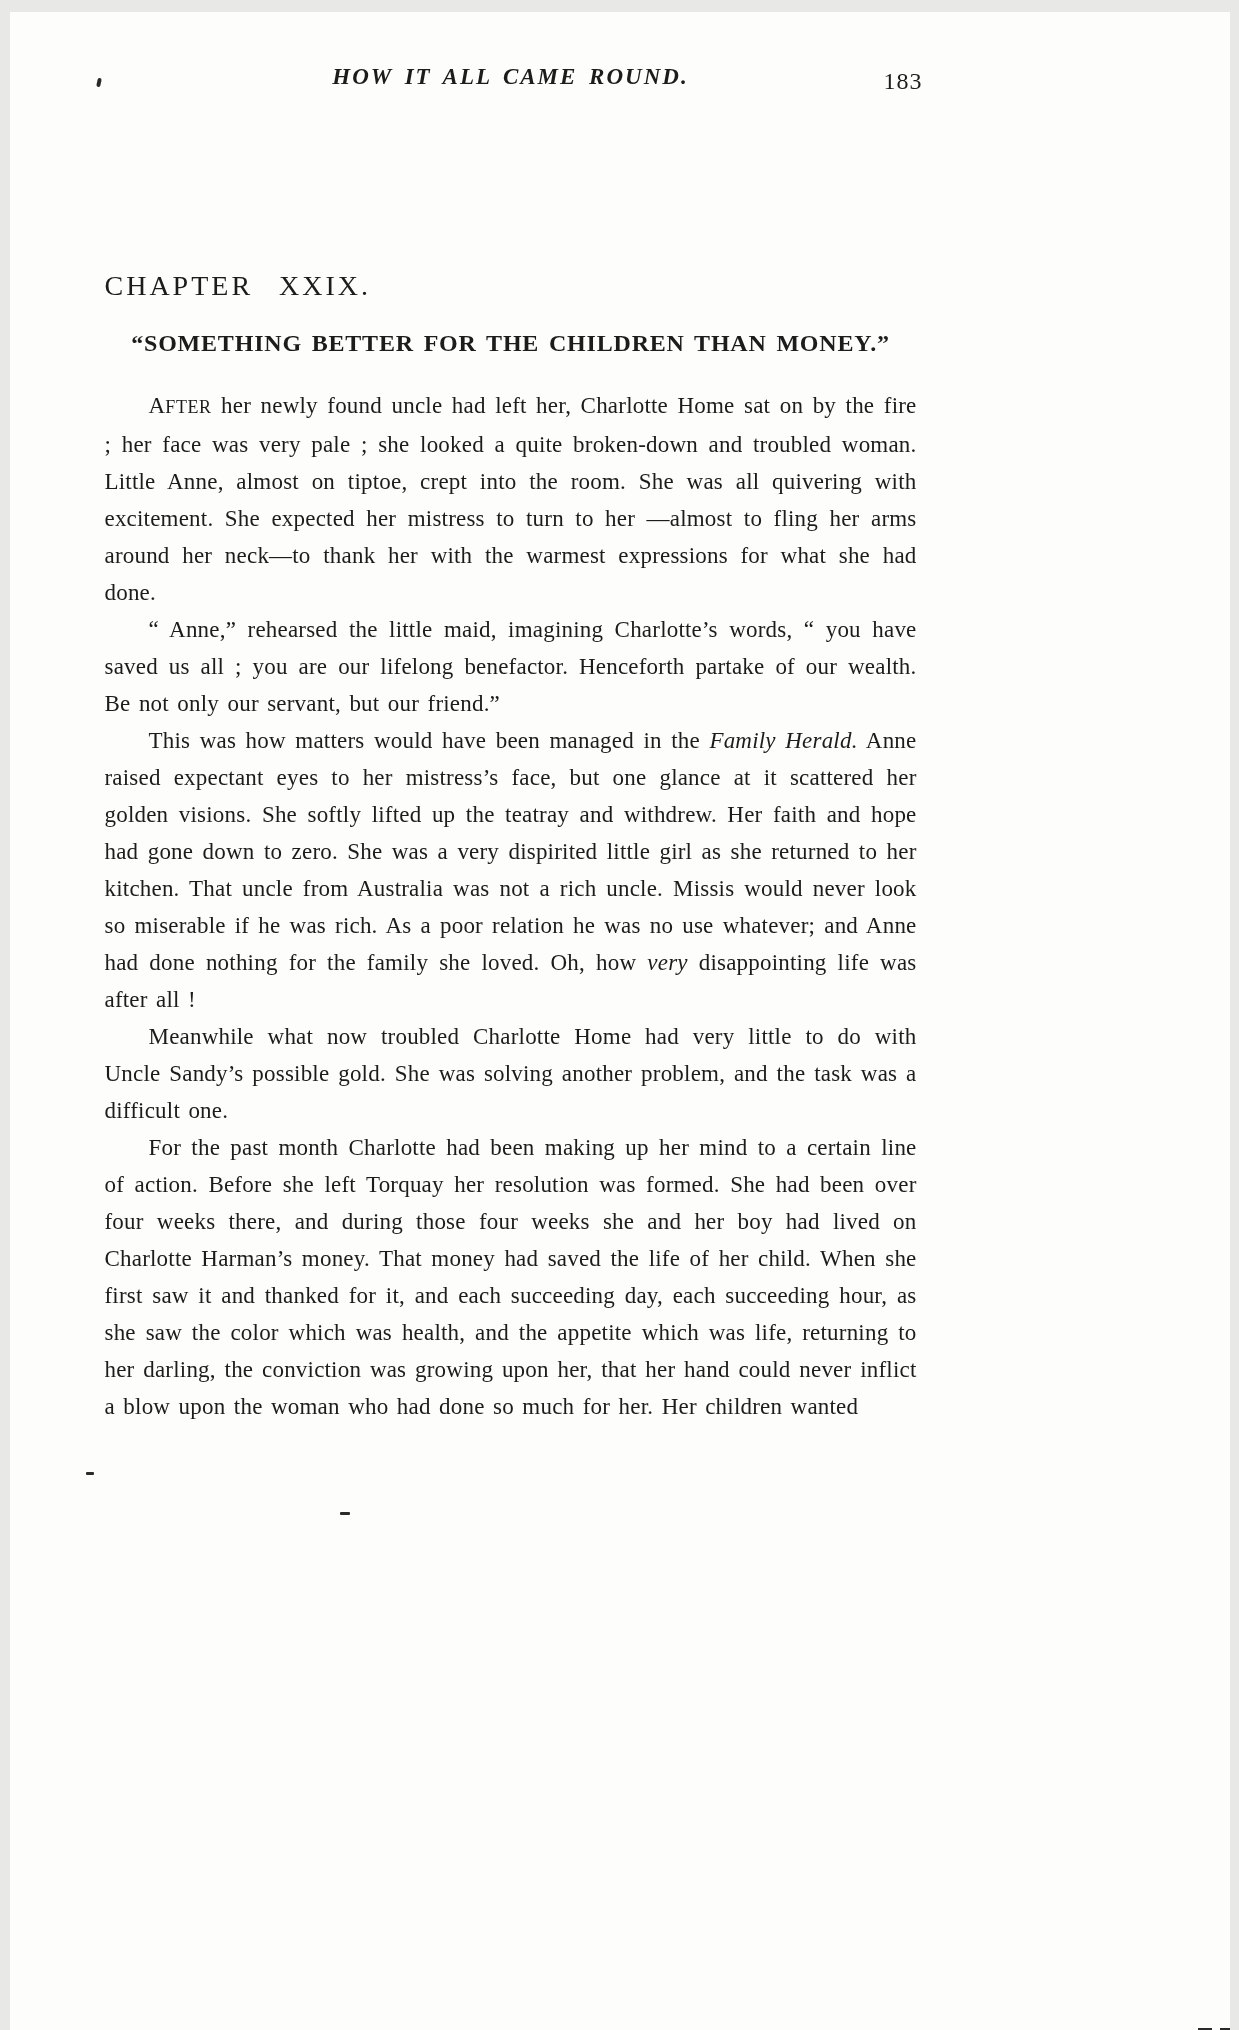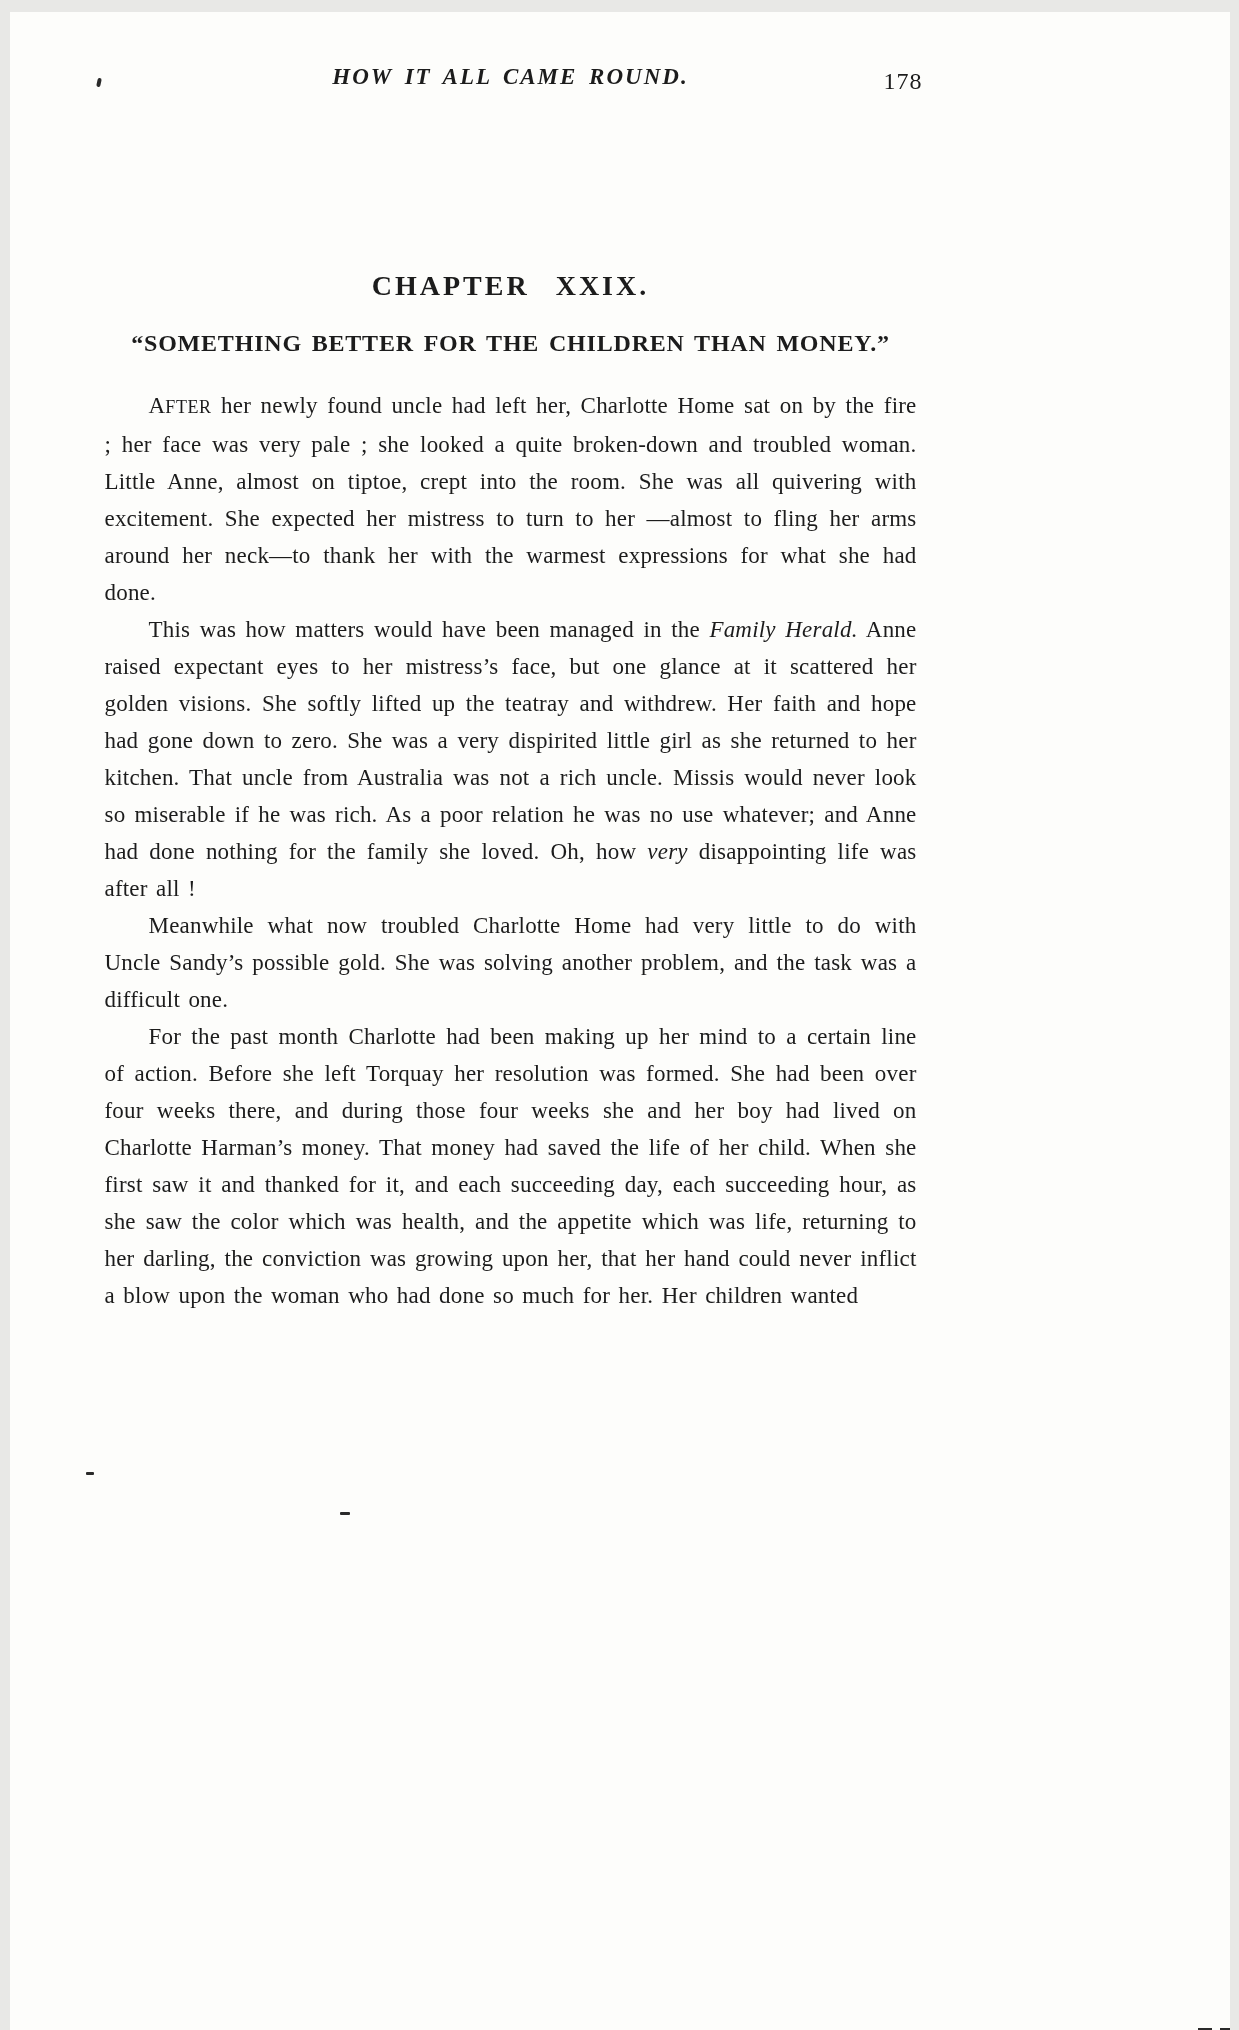--- a/index.html
+++ b/index.html
@@ -38,23 +38,22 @@
   }
   .running-header .folio {
     position: absolute;
     right: -6px;
     top: 56px;
     font-size: 24px;
     letter-spacing: 1px;
   }
   .chapter-heading {
     margin: 172px 0 0 0;
-    text-align: center;
     font-size: 28px;
-    font-weight: bold;
+    font-weight: normal;
     letter-spacing: 3px;
     word-spacing: 16px;
   }
   .chapter-subtitle {
     margin-top: 28px;
     text-align: center;
     font-size: 24px;
     font-weight: bold;
     letter-spacing: 0.8px;
     word-spacing: 3px;
@@ -94,28 +93,29 @@
   <div class="artifact a1"></div>
   <div class="artifact a2"></div>
   <div class="artifact a3"></div>
   <div class="artifact a4"></div>
   <div class="artifact a5"></div>
 
   <div class="column">
 
     <div class="running-header">
       <span class="title">HOW IT ALL CAME ROUND.</span>
-      <span class="folio">178</span>
+      <span class="folio">183</span>
     </div>
 
     <h1 class="chapter-heading">CHAPTER XXIX.</h1>
 
     <div class="chapter-subtitle">“SOMETHING BETTER FOR THE CHILDREN THAN MONEY.”</div>
 
     <div class="body-text">
         <p class="para"><span class="caps-large">A</span><span class="caps-small">FTER</span><span> her newly found uncle had left her, Charlotte Home sat on by the fire ; her face was very pale ; she looked a quite broken-down and troubled woman.  Little Anne, almost on tiptoe, crept into the room.  She was all quivering with excitement.  She expected her mistress to turn to her —almost to fling her arms around her neck—to thank her with the warmest expressions for what she had done.</span></p>
+        <p class="para"><span>“ Anne,” rehearsed the little maid, imagining Charlotte’s words, “ you have saved us all ; you are our lifelong benefactor.  Henceforth partake of our wealth.  Be not only our servant, but our friend.”</span></p>
         <p class="para"><span>This was how matters would have been managed in the </span><span class="italic">Family Herald.</span><span> Anne raised expectant eyes to her mistress’s face, but one glance at it scattered her golden visions.  She softly lifted up the teatray and withdrew.  Her faith and hope had gone down to zero.  She was a very dispirited little girl as she returned to her kitchen.  That uncle from Australia was not a rich uncle.  Missis would never look so miserable if he was rich.  As a poor relation he was no use whatever; and Anne had done nothing for the family she loved.  Oh, how </span><span class="italic">very</span><span> disappointing life was after all !</span></p>
         <p class="para"><span>Meanwhile what now troubled Charlotte Home had very little to do with Uncle Sandy’s possible gold.  She was solving another problem, and the task was a difficult one.</span></p>
         <p class="para"><span>For the past month Charlotte had been making up her mind to a certain line of action.  Before she left Torquay her resolution was formed.  She had been over four weeks there, and during those four weeks she and her boy had lived on Charlotte Harman’s money.  That money had saved the life of her child.  When she first saw it and thanked for it, and each succeeding day, each succeeding hour, as she saw the color which was health, and the appetite which was life, returning to her darling, the conviction was growing upon her, that her hand could never inflict a blow upon the woman who had done so much for her.  Her children wanted</span></p>
       </div>
 
   </div>
 </div>
 
 </body></html>

